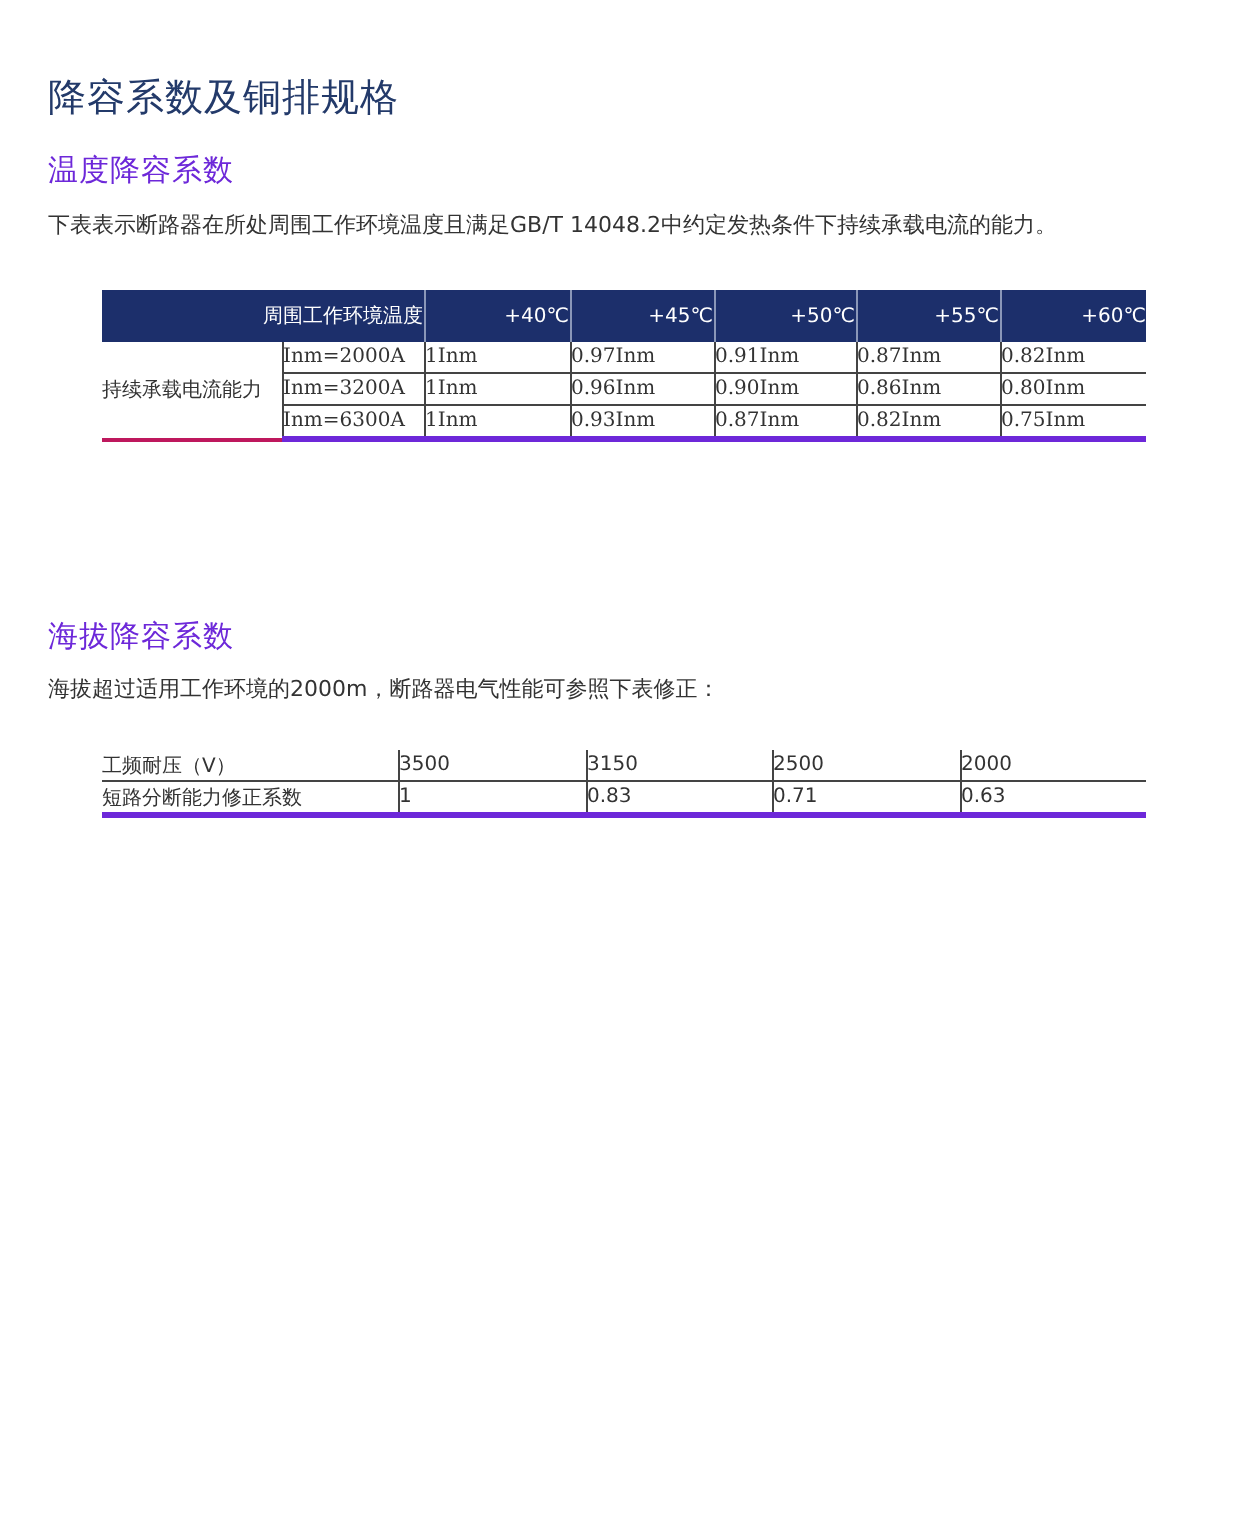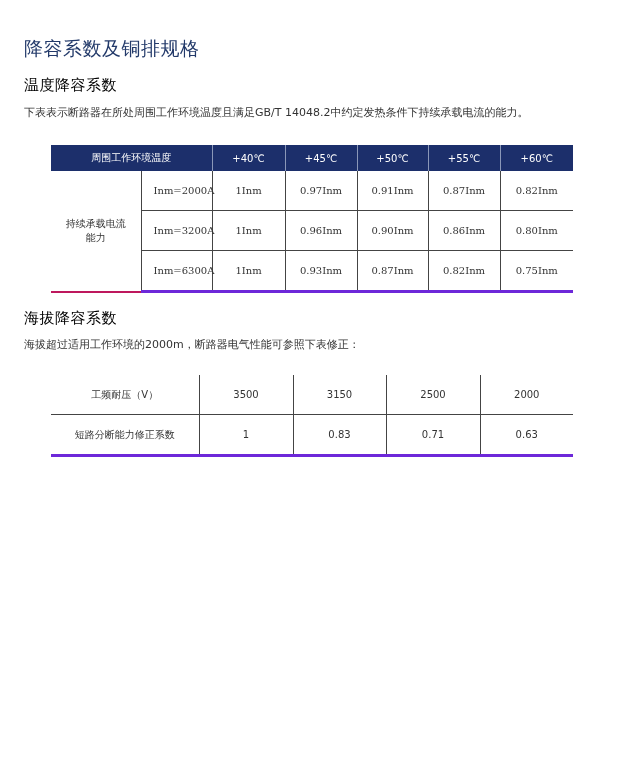--- a/index.html
+++ b/index.html
@@ -1,25 +1,25 @@
 <!DOCTYPE html>
 <html><head>
 <meta charset="utf-8">
 <style>
   html, body { margin: 0; padding: 0; background: #ffffff; }
   body { width: 624px; height: 760px; position: relative; overflow: hidden;
          font-family: "DejaVu Sans", "Liberation Sans", sans-serif; color: #333; }
   .title { position: absolute; left: 24px; top: 36px; font-size: 19px; color: #233a6a; letter-spacing: 0.5px; }
-  .subtitle { position: absolute; left: 24px; font-size: 15px; color: #000000; letter-spacing: 0.5px; }
+  .subtitle { position: absolute; left: 24px; font-size: 15px; color: #6d28d9; letter-spacing: 0.5px; }
   .desc { position: absolute; left: 24px; font-size: 11px; color: #333; }
   table { position: absolute; left: 51px; border-collapse: collapse; table-layout: fixed; font-size: 10px; color: #333; }
-  th { background: #1c2f6b; color: #ffffff; font-weight: normal; height: 26px; padding: 0; text-align: center;
+  th { background: #1c2f6b; color: #ffffff; font-weight: normal; height: 26px; padding: 0; text-align: right;
        border-left: 1px solid #8a97b8; }
   th:first-child { border-left: none; }
-  td { height: 15px; padding: 12px; text-align: center; border-left: 1px solid #444; border-top: 1px solid #444; }
+  td { height: 15px; padding: 0; border-left: 1px solid #444; border-top: 1px solid #444; }
   td.first { border-left: none; }
   tr.last td { border-bottom: 3px solid #6d28d9; }
   td.rowlabel { border-bottom: 2px solid #be185d; }
   .mono { font-family: "DejaVu Serif", "Liberation Serif", serif; }
 </style>
 </head>
 <body>
 
 <div class="title">降容系数及铜排规格</div>
 

